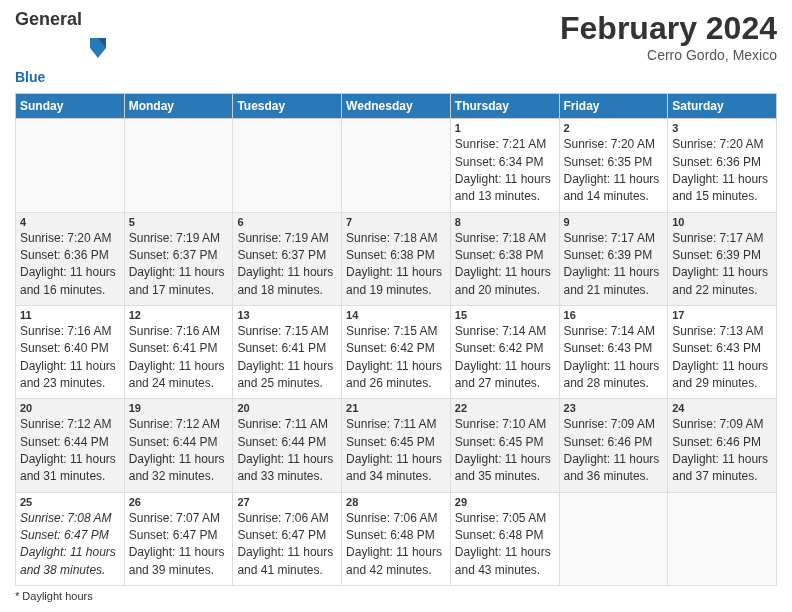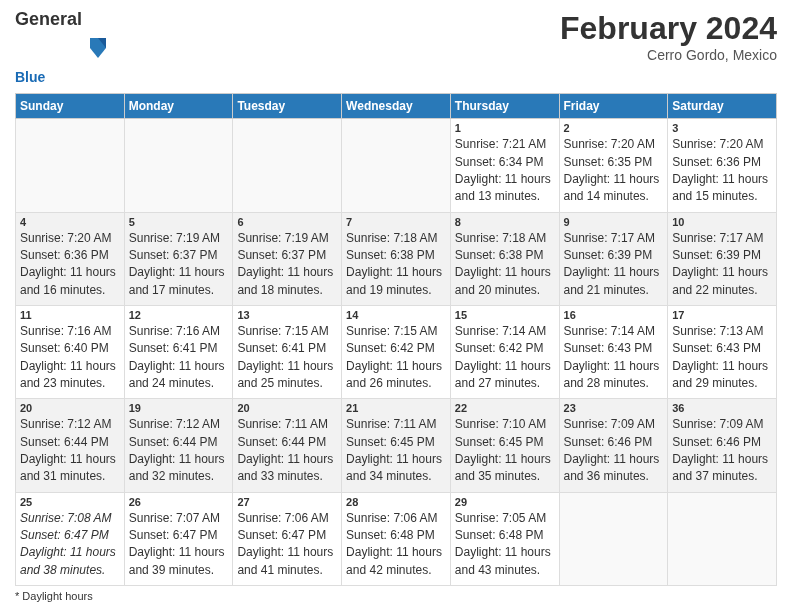--- a/index.html
+++ b/index.html
@@ -311,21 +311,21 @@
 and 35 minutes.</div>
           </td>
           <td>
             <span class="day-num">23</span>
             <div class="day-info" style="white-space: pre-line;">Sunrise: 7:09 AM
 Sunset: 6:46 PM
 Daylight: 11 hours
 and 36 minutes.</div>
           </td>
           <td>
-            <span class="day-num">36</span>
+            <span class="day-num">24</span>
             <div class="day-info" style="white-space: pre-line;">Sunrise: 7:09 AM
 Sunset: 6:46 PM
 Daylight: 11 hours
 and 37 minutes.</div>
           </td>
         </tr>
         <tr>
           <td>
             <span class="day-num">25</span>
             <div class="day-info" style="white-space: pre-line; font-style: italic;">Sunrise: 7:08 AM

